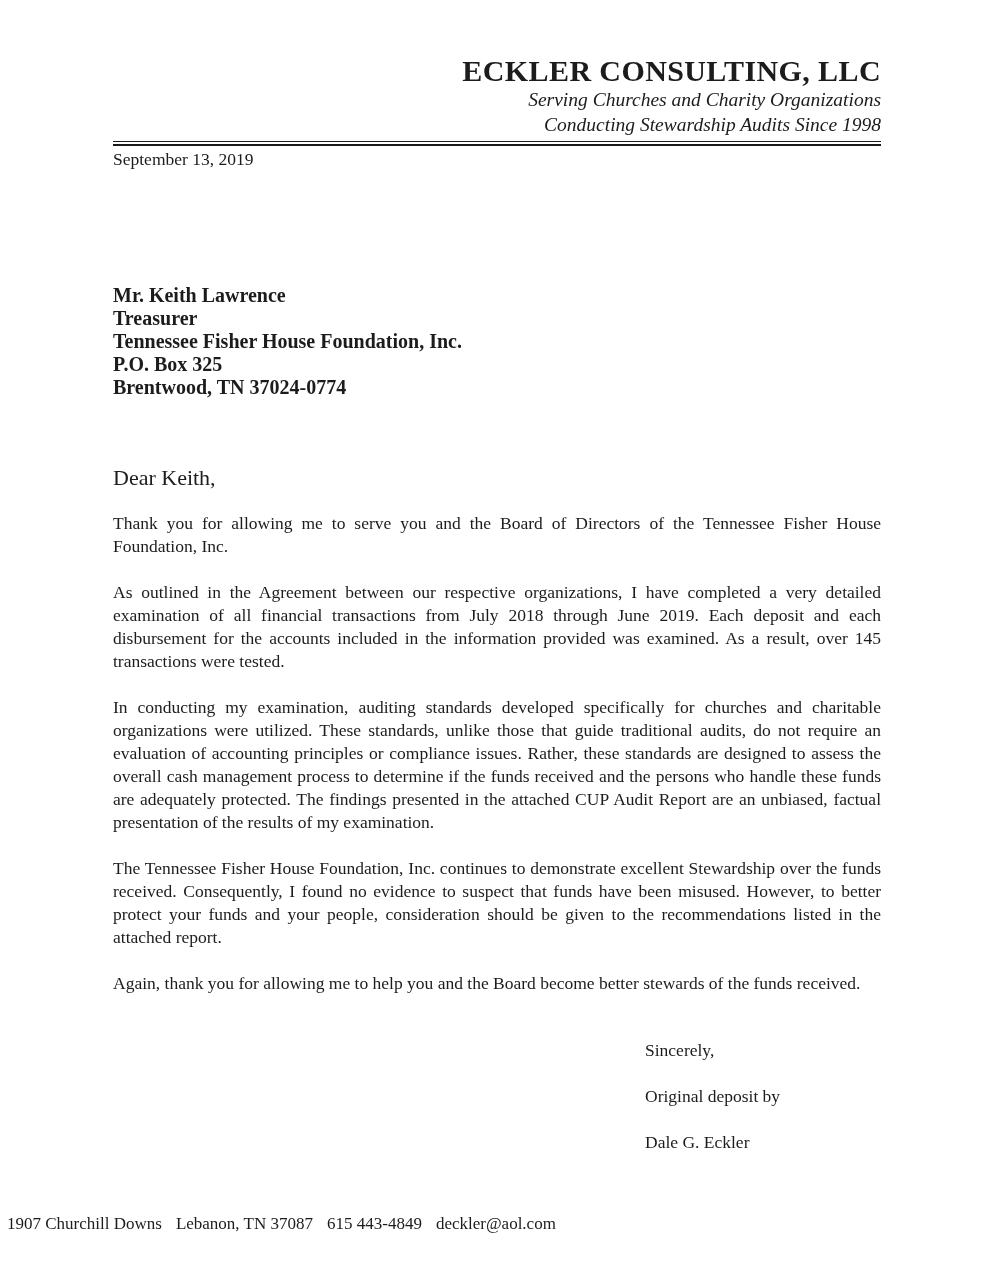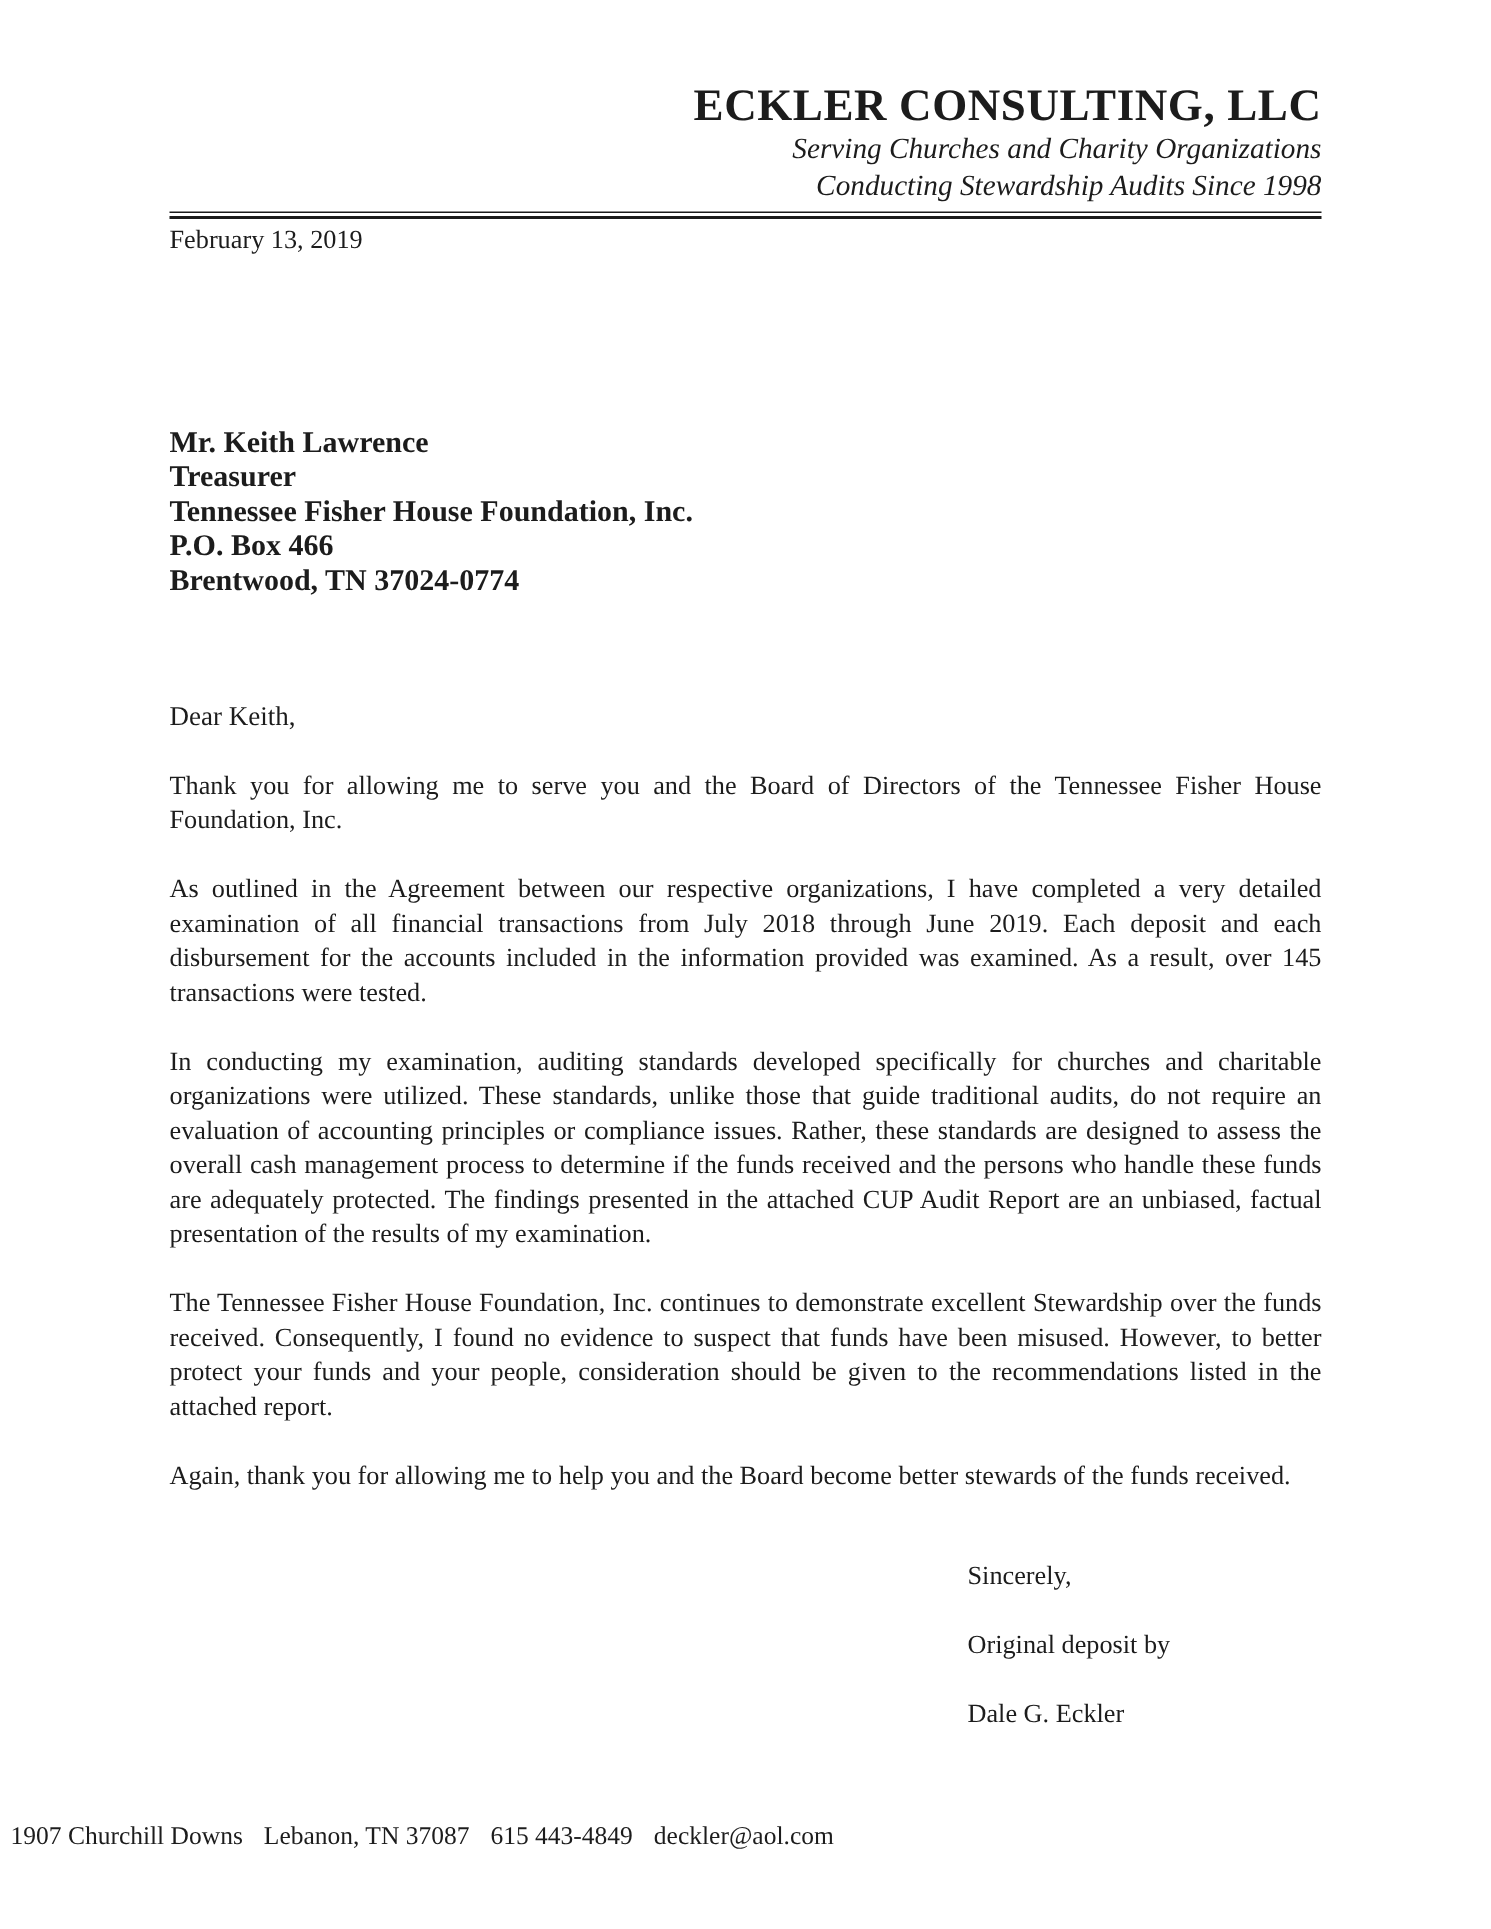--- a/index.html
+++ b/index.html
@@ -49,21 +49,21 @@
     line-height: 23px;
   }
   .recipient-block {
     margin-top: 113px;
     font-size: 20px;
     line-height: 23px;
     font-weight: bold;
   }
   .salutation {
     margin-top: 67px;
-    font-size: 18px;
+    font-size: 22px;
     line-height: 23px;
   }
   p.body-paragraph {
     margin: 23px 0 0 0;
     font-size: 17.5px;
     line-height: 23px;
     text-align: justify;
   }
   
   .closing-block {
@@ -93,27 +93,27 @@
   <div class="content">
 
     <div class="letterhead">
       <div class="company-name">ECKLER CONSULTING, LLC</div>
       <div class="tagline">Serving Churches and Charity Organizations</div>
       <div class="tagline">Conducting Stewardship Audits Since 1998</div>
     </div>
 
     <div class="header-rule"></div>
 
-    <div class="date-line">February 13, 2019</div>
+    <div class="date-line">September 13, 2019</div>
 
     <div class="recipient-block">
       <div>Mr. Keith Lawrence</div>
       <div>Treasurer</div>
       <div>Tennessee Fisher House Foundation, Inc.</div>
-      <div>P.O. Box 466</div>
+      <div>P.O. Box 325</div>
       <div>Brentwood, TN 37024-0774</div>
     </div>
 
     <div class="salutation">Dear Keith,</div>
 
     <p class="body-paragraph">Thank you for allowing me to serve you and the Board of Directors of the Tennessee Fisher House Foundation, Inc.</p>
     <p class="body-paragraph">As outlined in the Agreement between our respective organizations, I have completed a very detailed examination of all financial transactions from July 2018 through June 2019. Each deposit and each disbursement for the accounts included in the information provided was examined. As a result, over 145 transactions were tested.</p>
     <p class="body-paragraph">In conducting my examination, auditing standards developed specifically for churches and charitable organizations were utilized. These standards, unlike those that guide traditional audits, do not require an evaluation of accounting principles or compliance issues. Rather, these standards are designed to assess the overall cash management process to determine if the funds received and the persons who handle these funds are adequately protected. The findings presented in the attached CUP Audit Report are an unbiased, factual presentation of the results of my examination.</p>
     <p class="body-paragraph">The Tennessee Fisher House Foundation, Inc. continues to demonstrate excellent Stewardship over the funds received. Consequently, I found no evidence to suspect that funds have been misused. However, to better protect your funds and your people, consideration should be given to the recommendations listed in the attached report.</p>
     <p class="body-paragraph">Again, thank you for allowing me to help you and the Board become better stewards of the funds received.</p>

